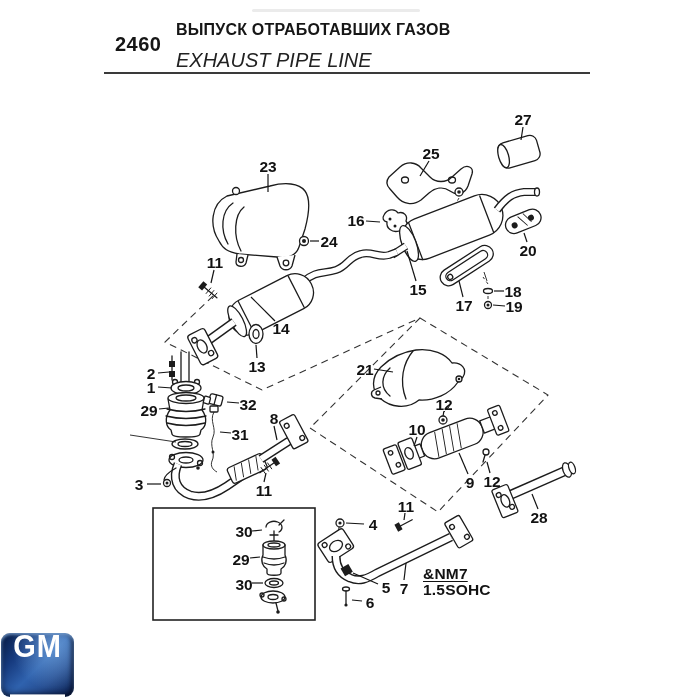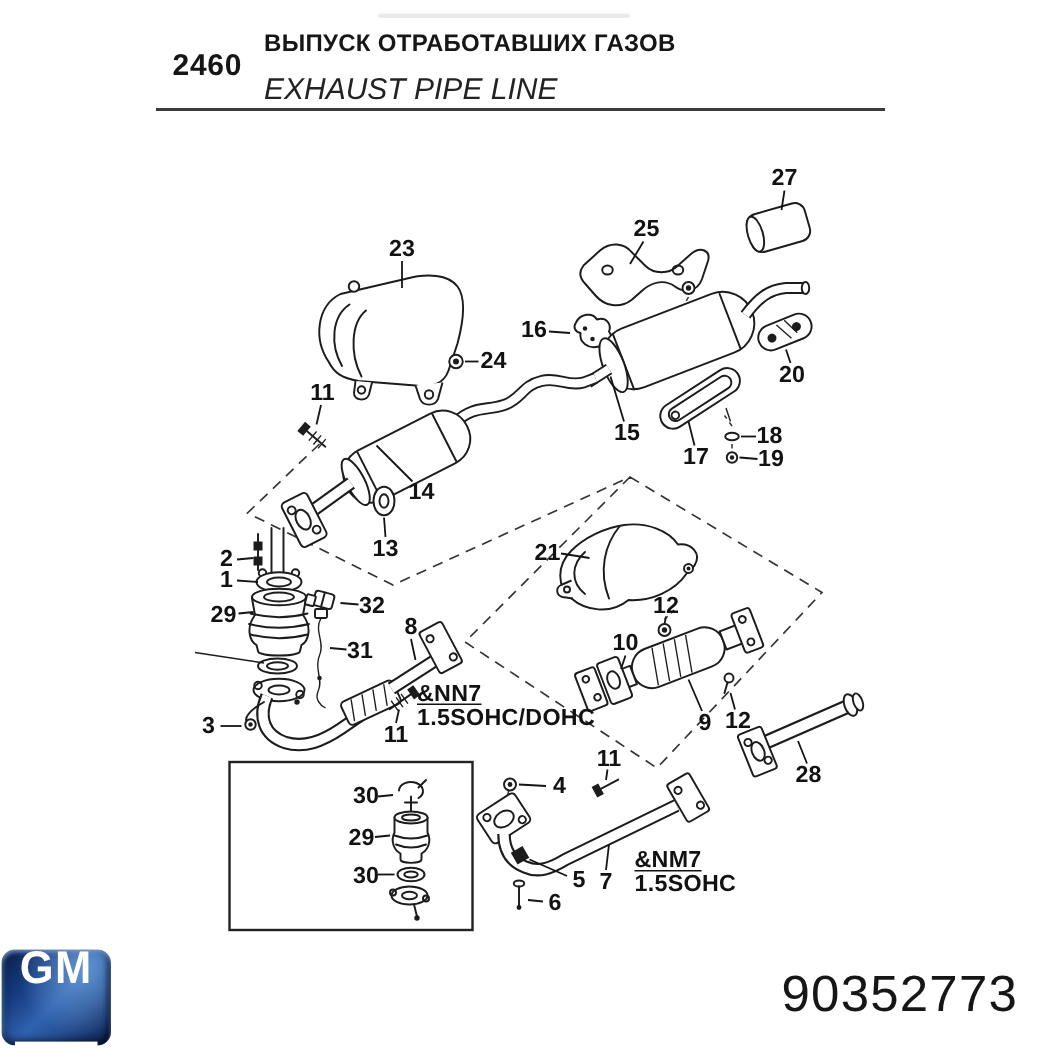--- a/index.html
+++ b/index.html
@@ -421,27 +421,22 @@
         <text x="404" y="588" class="co-text">7</text>
         <line x1="252" y1="531" x2="262" y2="530" class="co-line"></line>
         <text x="244" y="531" class="co-text">30</text>
         <line x1="250" y1="558" x2="260" y2="557" class="co-line"></line>
         <text x="241" y="559" class="co-text">29</text>
         <line x1="252" y1="583" x2="263" y2="583" class="co-line"></line>
         <text x="244" y="584" class="co-text">30</text>
       </g>
   </svg>
 
-  <div class="variant" style="left:278px;top:455px">
-    <div class="code">&amp;NN7</div>
-    <div>1.5SOHC/DOHC</div>
-  </div>
   <div class="variant" style="left:423px;top:566px">
     <div class="code">&amp;NM7</div>
     <div>1.5SOHC</div>
   </div>
 
   <div class="gm-logo">
     <div class="gm-text">GM</div>
   </div>
-  <div class="part-number">90352773</div>
 
 </div>
 
 </body></html>

